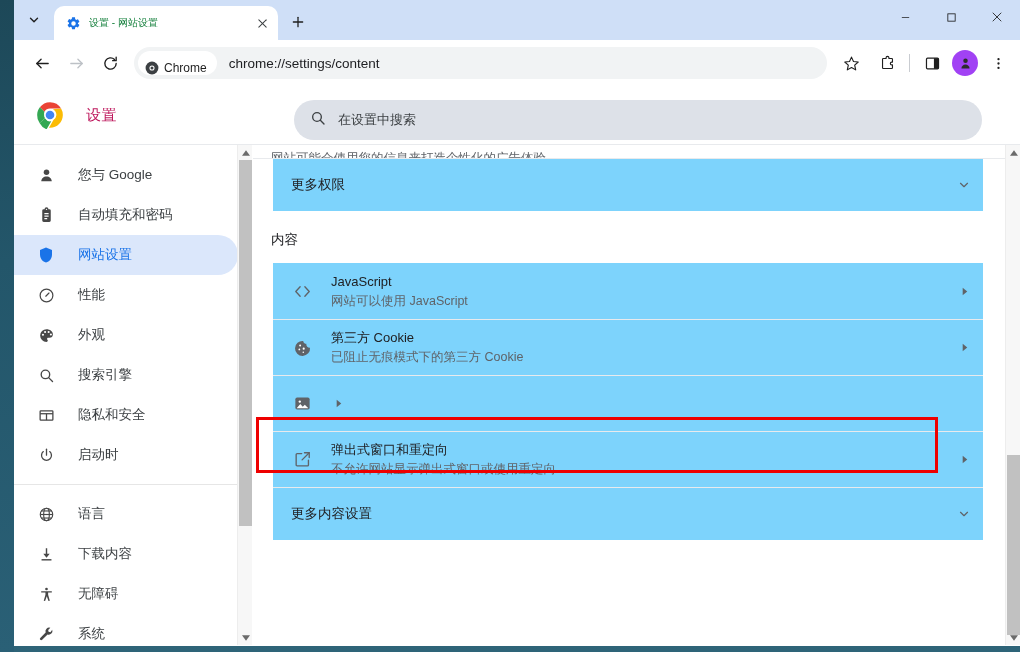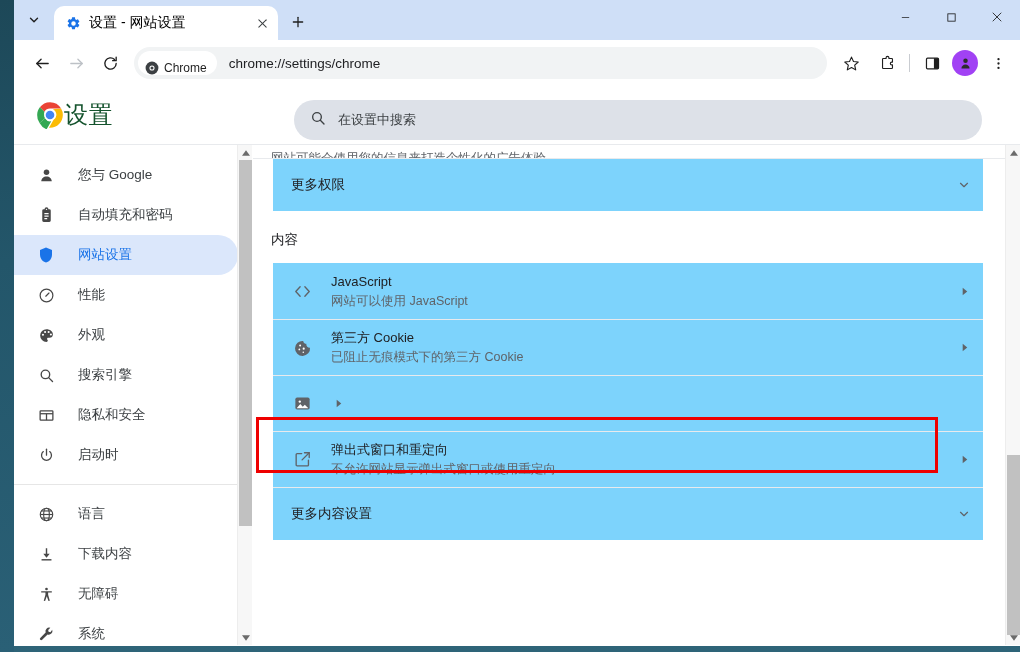--- a/index.html
+++ b/index.html
@@ -50,21 +50,21 @@
     height: 34px; width: 224px;
     background: #ffffff;
     border-radius: 10px 10px 0 0;
     display: flex; align-items: center;
     padding: 0 6px 0 11px;
     gap: 8px;
   }
   .tab-favicon { width: 16px; height: 16px; flex: 0 0 16px; display:flex; align-items:center; justify-content:center;}
   .tab-title {
     flex: 1 1 auto;
-    font-size: 14px; color: #000000;
+    font-size: 10px; color: #15803d;
     white-space: nowrap; overflow: hidden; text-overflow: ellipsis;
   }
   .tab-close {
     width: 20px; height: 20px; border-radius: 50%;
     display: flex; align-items: center; justify-content: center;
     color: #3c4043;
   }
   .newtab {
     width: 30px; height: 30px; margin: 0 0 3px 5px;
     border-radius: 50%;
@@ -125,21 +125,22 @@
 
   
   #settings-header {
     height: 58px; background: #ffffff;
     display: flex; align-items: center;
     padding-left: 22px;
     position: relative;
   }
   #chrome-logo { width: 28px; height: 28px; flex: 0 0 28px; }
   #settings-title {
-    font-size: 24px; color: #14532d;
+    font-size: 15px; color: #be185d;
+    margin-left: 22px;
     letter-spacing: .5px;
   }
   #search-box {
     position: absolute; left: 280px; top: 14px;
     width: 688px; height: 40px;
     background: #dde1e8; border-radius: 20px;
     display: flex; align-items: center; padding-left: 16px; gap: 12px;
   }
   #search-placeholder { font-size: 13px; color: #3c4043; text-align: center; }
 
@@ -341,21 +342,21 @@
     <div id="omnibox">
       <div id="chrome-chip">
         <svg width="14" height="14" viewBox="0 0 24 24">
             <circle cx="12" cy="12" r="11" fill="#3c4043"></circle>
             <circle cx="12" cy="12" r="4.4" fill="#ffffff"></circle>
             <circle cx="12" cy="12" r="2.6" fill="#3c4043"></circle>
             <path d="M12 1 L21.5 6.5 L12 6.5 Z" fill="#ffffff" opacity="0"></path>
           </svg>
         <span class="chiptext">Chrome</span>
       </div>
-      <span id="omnibox-url">chrome://settings/chrome</span>
+      <span id="omnibox-url">chrome://settings/content</span>
     </div>
 
     <div class="tbtn" id="star-btn">
       <svg width="17" height="17" viewBox="0 0 24 24" fill="none" stroke="currentColor" stroke-width="1.6" stroke-linejoin="round">
           <polygon points="12 3 14.8 9.2 21.5 9.9 16.5 14.4 17.9 21 12 17.6 6.1 21 7.5 14.4 2.5 9.9 9.2 9.2"></polygon>
         </svg>
     </div>
     <div class="tbtn">
       <svg width="17" height="17" viewBox="0 0 24 24" fill="none" stroke="currentColor" stroke-width="1.6" stroke-linejoin="round">
           <path d="M10 4a2 2 0 0 1 4 0v1h4a1 1 0 0 1 1 1v4h-1a2 2 0 0 0 0 4h1v4a1 1 0 0 1-1 1H6a1 1 0 0 1-1-1V6a1 1 0 0 1 1-1h4z"></path>

